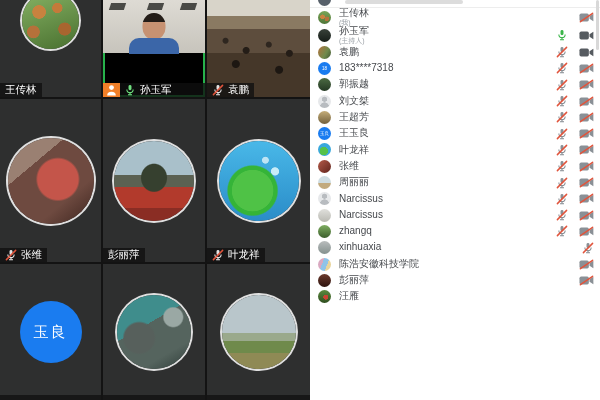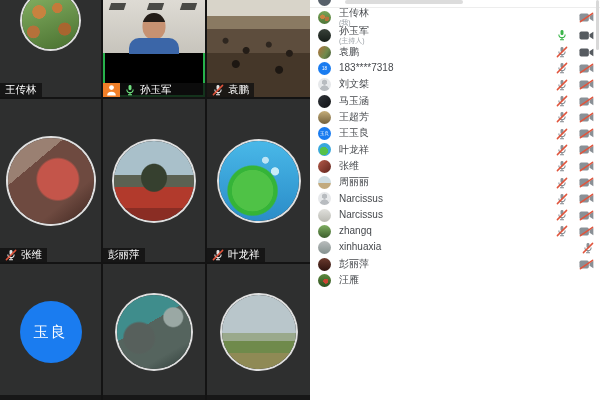--- a/index.html
+++ b/index.html
@@ -265,60 +265,60 @@
               <line x1="1.5" y1="11.5" x2="11.5" y2="1.5" stroke="#e0543c" stroke-width="1.6" stroke-linecap="round"></line>
             </svg>
             <svg width="15" height="11" viewBox="0 0 16 11">
               <rect x="0.5" y="1.3" width="10" height="8.4" rx="1.8" fill="#8a9096"></rect>
               <path d="M11.2 4.1 L15.3 1.4 V9.6 L11.2 6.9 Z" fill="#8a9096"></path>
               <line x1="1.5" y1="10" x2="14.5" y2="1" stroke="#e0543c" stroke-width="1.6" stroke-linecap="round"></line>
             </svg>
           </span>
         </div>
         <div class="prow">
+          <span class="pav av-forest"></span>
+          <span class="nm">
+            <span class="pname">郭振越</span>
+          </span>
+          <span class="icons">
+            <svg width="12" height="12" viewBox="0 0 13 13">
+              <rect x="4.9" y="1" width="3.2" height="5.8" rx="1.6" fill="#8a9096"></rect>
+              <path d="M3.1 5.9a3.4 3.4 0 0 0 6.8 0" stroke="#8a9096" stroke-width="1.2" fill="none"></path>
+              <line x1="6.5" y1="9.6" x2="6.5" y2="11.1" stroke="#8a9096" stroke-width="1.2"></line>
+              <line x1="4.4" y1="11.6" x2="8.6" y2="11.6" stroke="#8a9096" stroke-width="1.2"></line>
+              <line x1="1.5" y1="11.5" x2="11.5" y2="1.5" stroke="#e0543c" stroke-width="1.6" stroke-linecap="round"></line>
+            </svg>
+            <svg width="15" height="11" viewBox="0 0 16 11">
+              <rect x="0.5" y="1.3" width="10" height="8.4" rx="1.8" fill="#8a9096"></rect>
+              <path d="M11.2 4.1 L15.3 1.4 V9.6 L11.2 6.9 Z" fill="#8a9096"></path>
+              <line x1="1.5" y1="10" x2="14.5" y2="1" stroke="#e0543c" stroke-width="1.6" stroke-linecap="round"></line>
+            </svg>
+          </span>
+        </div>
+        <div class="prow">
           <span class="pav av-def"></span>
           <span class="nm">
             <span class="pname">刘文桀</span>
           </span>
           <span class="icons">
             <svg width="12" height="12" viewBox="0 0 13 13">
               <rect x="4.9" y="1" width="3.2" height="5.8" rx="1.6" fill="#8a9096"></rect>
               <path d="M3.1 5.9a3.4 3.4 0 0 0 6.8 0" stroke="#8a9096" stroke-width="1.2" fill="none"></path>
               <line x1="6.5" y1="9.6" x2="6.5" y2="11.1" stroke="#8a9096" stroke-width="1.2"></line>
               <line x1="4.4" y1="11.6" x2="8.6" y2="11.6" stroke="#8a9096" stroke-width="1.2"></line>
               <line x1="1.5" y1="11.5" x2="11.5" y2="1.5" stroke="#e0543c" stroke-width="1.6" stroke-linecap="round"></line>
             </svg>
             <svg width="15" height="11" viewBox="0 0 16 11">
               <rect x="0.5" y="1.3" width="10" height="8.4" rx="1.8" fill="#8a9096"></rect>
               <path d="M11.2 4.1 L15.3 1.4 V9.6 L11.2 6.9 Z" fill="#8a9096"></path>
               <line x1="1.5" y1="10" x2="14.5" y2="1" stroke="#e0543c" stroke-width="1.6" stroke-linecap="round"></line>
             </svg>
           </span>
         </div>
         <div class="prow">
-          <span class="pav av-dark2"></span>
-          <span class="nm">
-            <span class="pname">马玉涵</span>
-          </span>
-          <span class="icons">
-            <svg width="12" height="12" viewBox="0 0 13 13">
-              <rect x="4.9" y="1" width="3.2" height="5.8" rx="1.6" fill="#8a9096"></rect>
-              <path d="M3.1 5.9a3.4 3.4 0 0 0 6.8 0" stroke="#8a9096" stroke-width="1.2" fill="none"></path>
-              <line x1="6.5" y1="9.6" x2="6.5" y2="11.1" stroke="#8a9096" stroke-width="1.2"></line>
-              <line x1="4.4" y1="11.6" x2="8.6" y2="11.6" stroke="#8a9096" stroke-width="1.2"></line>
-              <line x1="1.5" y1="11.5" x2="11.5" y2="1.5" stroke="#e0543c" stroke-width="1.6" stroke-linecap="round"></line>
-            </svg>
-            <svg width="15" height="11" viewBox="0 0 16 11">
-              <rect x="0.5" y="1.3" width="10" height="8.4" rx="1.8" fill="#8a9096"></rect>
-              <path d="M11.2 4.1 L15.3 1.4 V9.6 L11.2 6.9 Z" fill="#8a9096"></path>
-              <line x1="1.5" y1="10" x2="14.5" y2="1" stroke="#e0543c" stroke-width="1.6" stroke-linecap="round"></line>
-            </svg>
-          </span>
-        </div>
-        <div class="prow">
           <span class="pav av-tan"></span>
           <span class="nm">
             <span class="pname">王超芳</span>
           </span>
           <span class="icons">
             <svg width="12" height="12" viewBox="0 0 13 13">
               <rect x="4.9" y="1" width="3.2" height="5.8" rx="1.6" fill="#8a9096"></rect>
               <path d="M3.1 5.9a3.4 3.4 0 0 0 6.8 0" stroke="#8a9096" stroke-width="1.2" fill="none"></path>
               <line x1="6.5" y1="9.6" x2="6.5" y2="11.1" stroke="#8a9096" stroke-width="1.2"></line>
               <line x1="4.4" y1="11.6" x2="8.6" y2="11.6" stroke="#8a9096" stroke-width="1.2"></line>
@@ -476,20 +476,33 @@
           <span class="nm">
             <span class="pname">xinhuaxia</span>
           </span>
           <span class="icons">
             <svg width="12" height="12" viewBox="0 0 13 13">
               <rect x="4.9" y="1" width="3.2" height="5.8" rx="1.6" fill="#8a9096"></rect>
               <path d="M3.1 5.9a3.4 3.4 0 0 0 6.8 0" stroke="#8a9096" stroke-width="1.2" fill="none"></path>
               <line x1="6.5" y1="9.6" x2="6.5" y2="11.1" stroke="#8a9096" stroke-width="1.2"></line>
               <line x1="4.4" y1="11.6" x2="8.6" y2="11.6" stroke="#8a9096" stroke-width="1.2"></line>
               <line x1="1.5" y1="11.5" x2="11.5" y2="1.5" stroke="#e0543c" stroke-width="1.6" stroke-linecap="round"></line>
+            </svg>
+          </span>
+        </div>
+        <div class="prow">
+          <span class="pav av-colorful"></span>
+          <span class="nm">
+            <span class="pname">陈浩安徽科技学院</span>
+          </span>
+          <span class="icons">
+            <svg width="15" height="11" viewBox="0 0 16 11">
+              <rect x="0.5" y="1.3" width="10" height="8.4" rx="1.8" fill="#8a9096"></rect>
+              <path d="M11.2 4.1 L15.3 1.4 V9.6 L11.2 6.9 Z" fill="#8a9096"></path>
+              <line x1="1.5" y1="10" x2="14.5" y2="1" stroke="#e0543c" stroke-width="1.6" stroke-linecap="round"></line>
             </svg>
           </span>
         </div>
         <div class="prow">
           <span class="pav av-ship"></span>
           <span class="nm">
             <span class="pname">彭丽萍</span>
           </span>
           <span class="icons">
             <svg width="15" height="11" viewBox="0 0 16 11">

